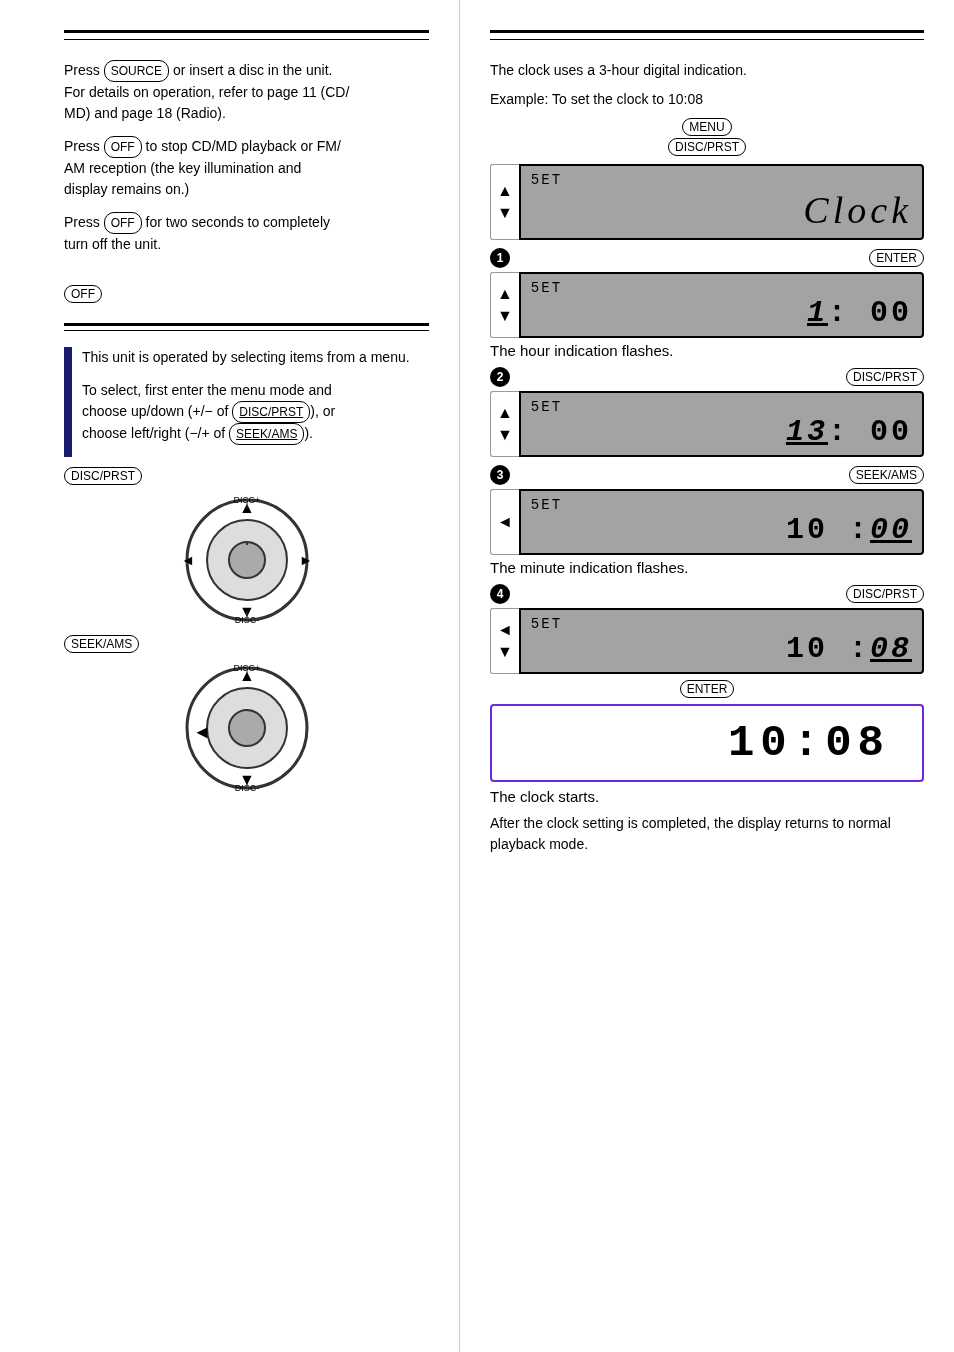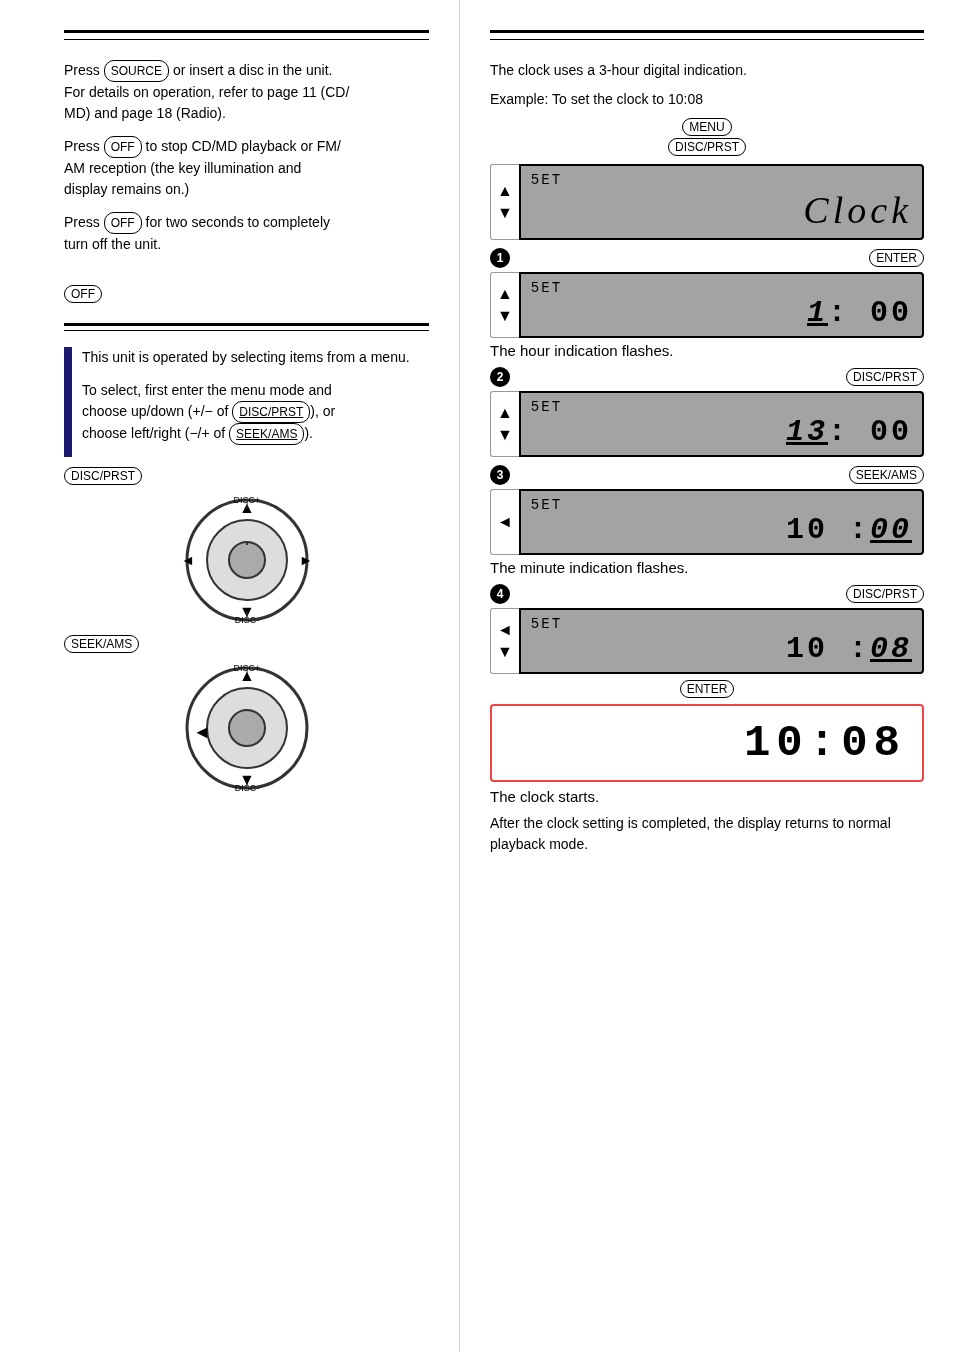--- a/index.html
+++ b/index.html
@@ -126,23 +126,23 @@
 
     .menu-disc-row {
       display: flex;
       flex-direction: column;
       align-items: center;
       margin-bottom: 8px;
     }
 
     
     .final-lcd {
-      border: 2px solid #ef4444;
+      border: 2px solid #6d28d9;
       border-radius: 4px;
-      padding: 12px 16px;
+      padding: 12px 32px;
       margin: 6px 0;
       background: #fff;
       text-align: right;
     }
 
     .final-time {
       font-family: 'Courier New', monospace;
       font-size: 44px;
       letter-spacing: 6px;
       font-weight: bold;

